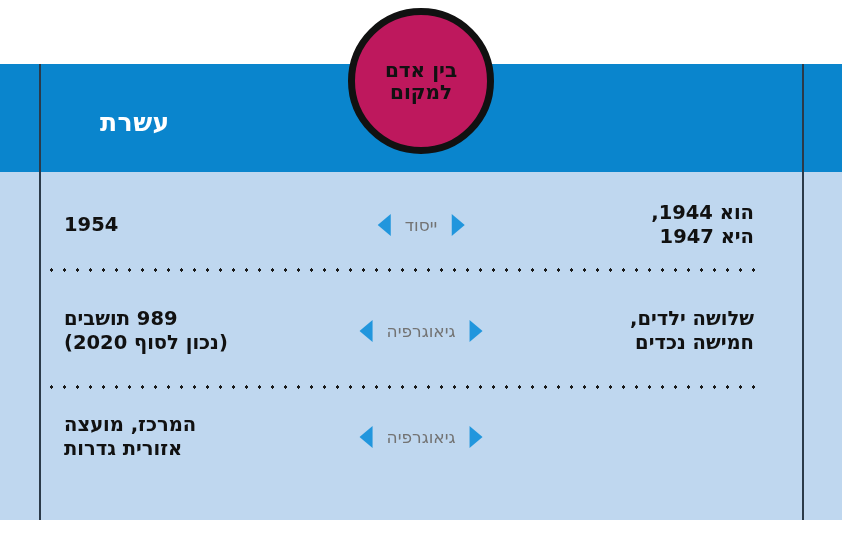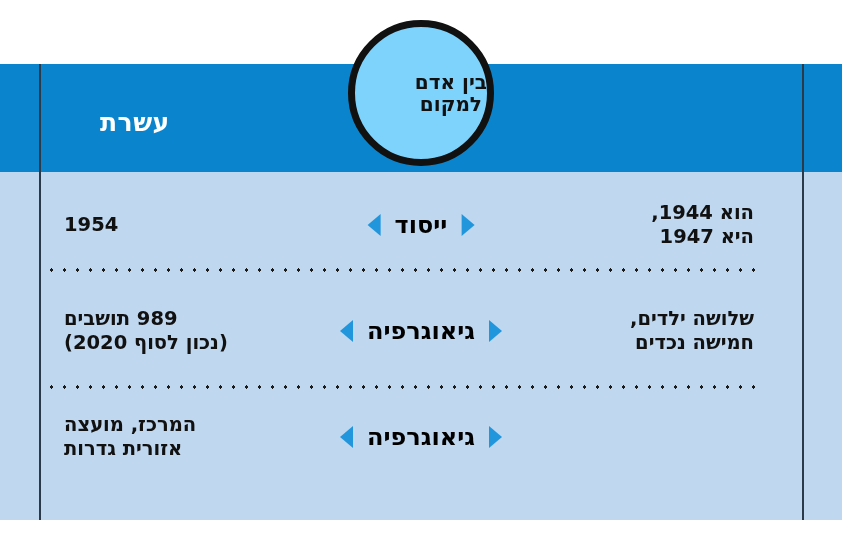--- a/index.html
+++ b/index.html
@@ -66,28 +66,29 @@
     height: 456px;
     background: #2b3a49;
   }
   .v-rule.rule-left  { left: 39px; }
   .v-rule.rule-right { left: 802px; }
 
   
   .center-badge {
     position: absolute;
     left: 348px;
-    top: 20px;
+    top: 8px;
     width: 132px;
     height: 132px;
     border: 7px solid #111111;
     border-radius: 50%;
-    background: #7dd3fc;
+    background: #be185d;
     display: flex;
     align-items: center;
+    justify-content: center;
     z-index: 5;
   }
   .center-badge-text {
     font-size: 20px;
     font-weight: bold;
     color: #111111;
     line-height: 1.12;
     text-align: center;
     white-space: pre-line;
   }
@@ -125,23 +126,23 @@
 
   .row-label-group {
     position: absolute;
     left: 50%;
     transform: translateX(-50%);
     display: flex;
     align-items: center;
     gap: 14px;
   }
   .row-label {
-    font-size: 24px;
-    font-weight: bold;
-    color: #000000;
+    font-size: 17px;
+    font-weight: normal;
+    color: #737373;
     white-space: nowrap;
   }
   .arrow {
     width: 0;
     height: 0;
     border-top: 11px solid transparent;
     border-bottom: 11px solid transparent;
   }
   .arrow-right {
     border-left: 13px solid #2196dd;

